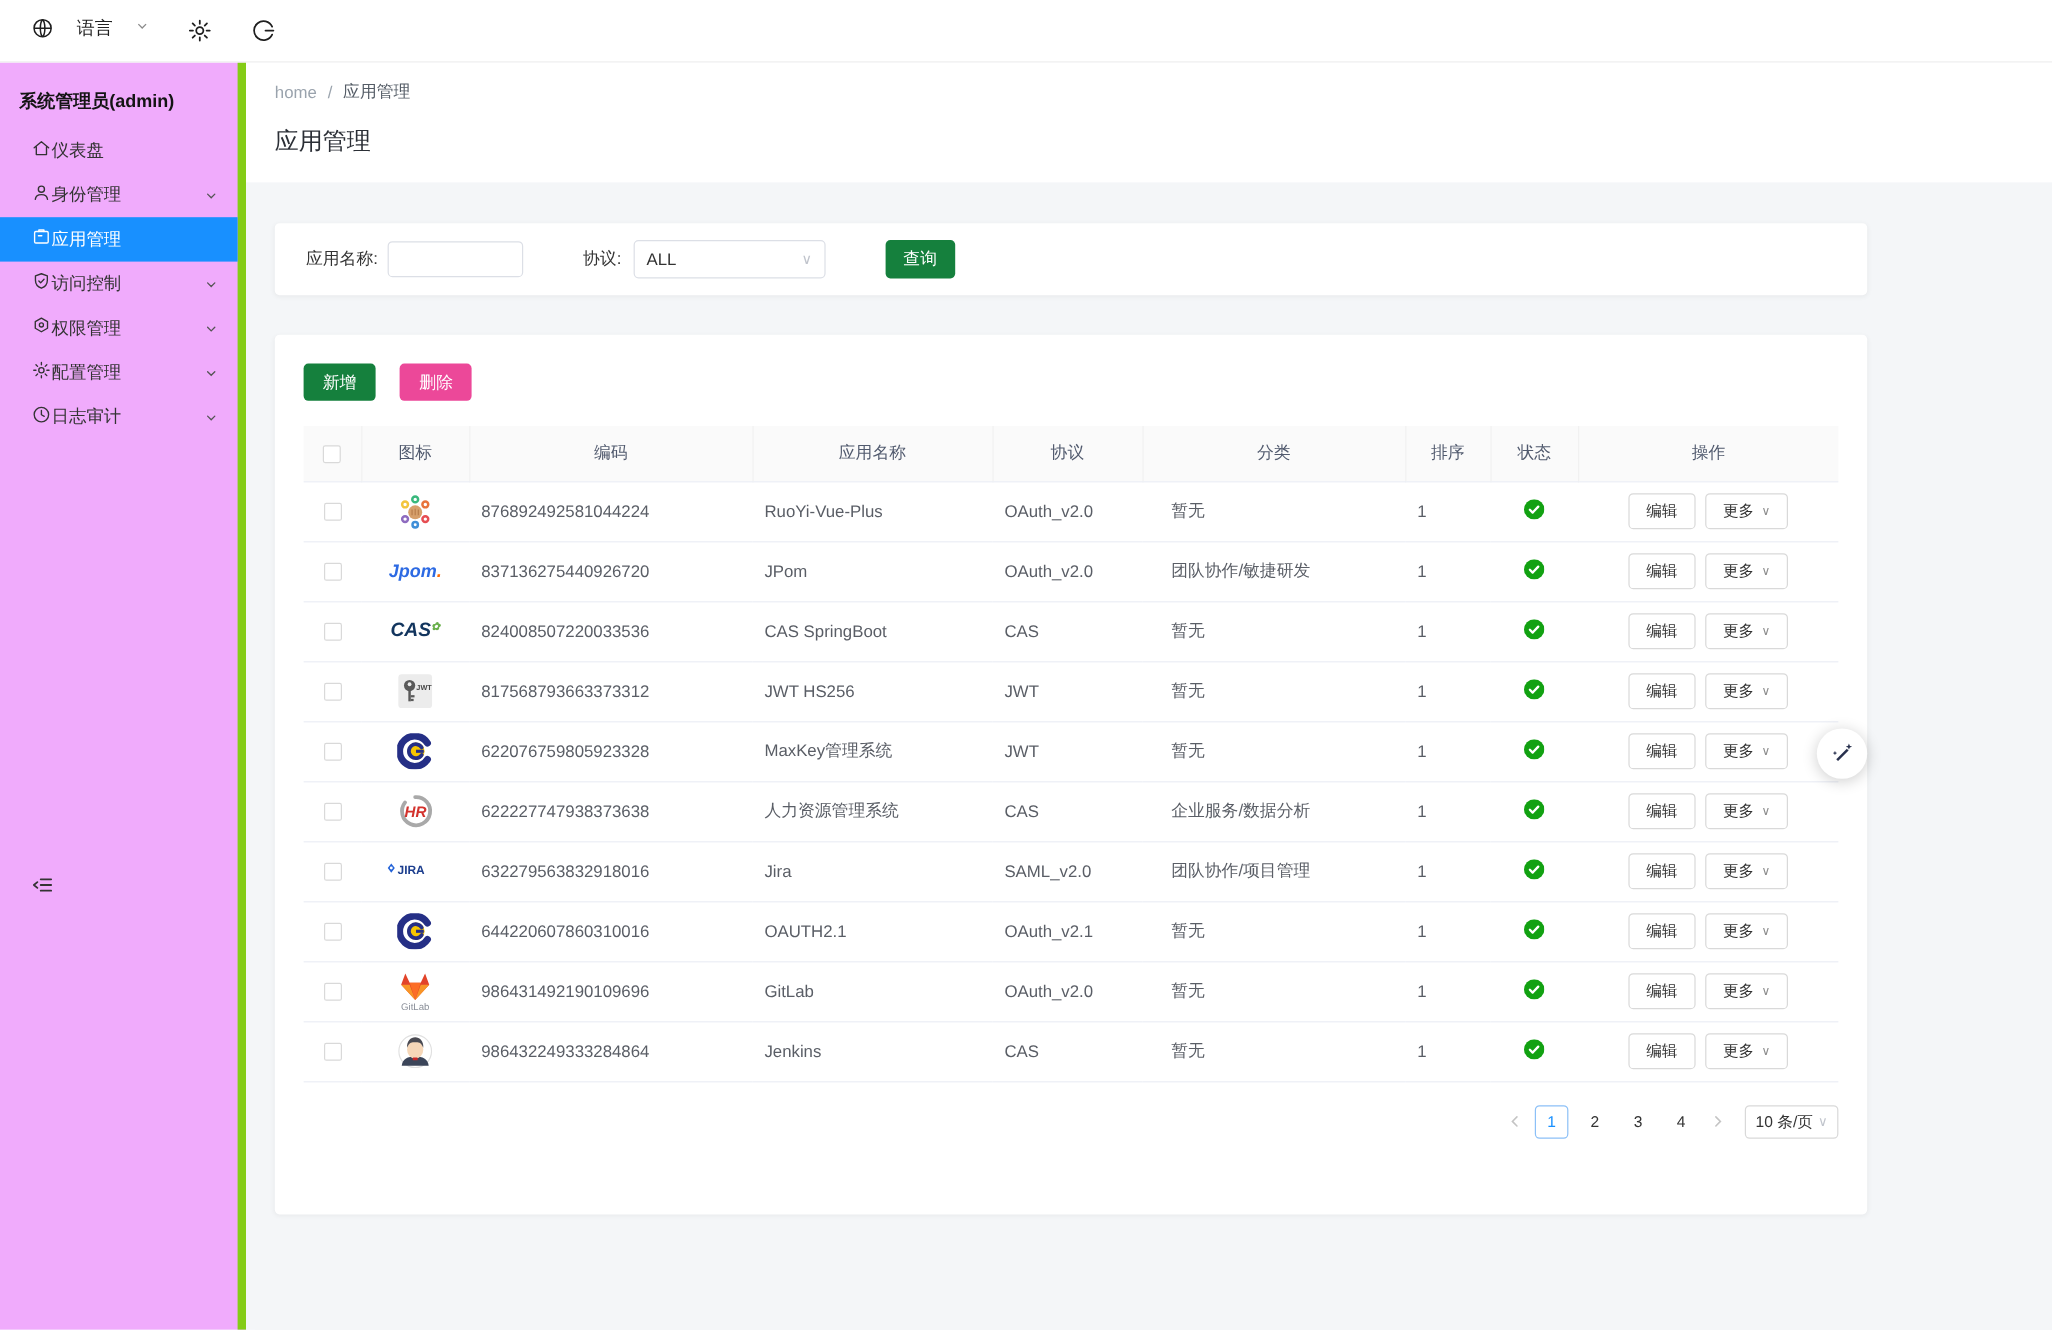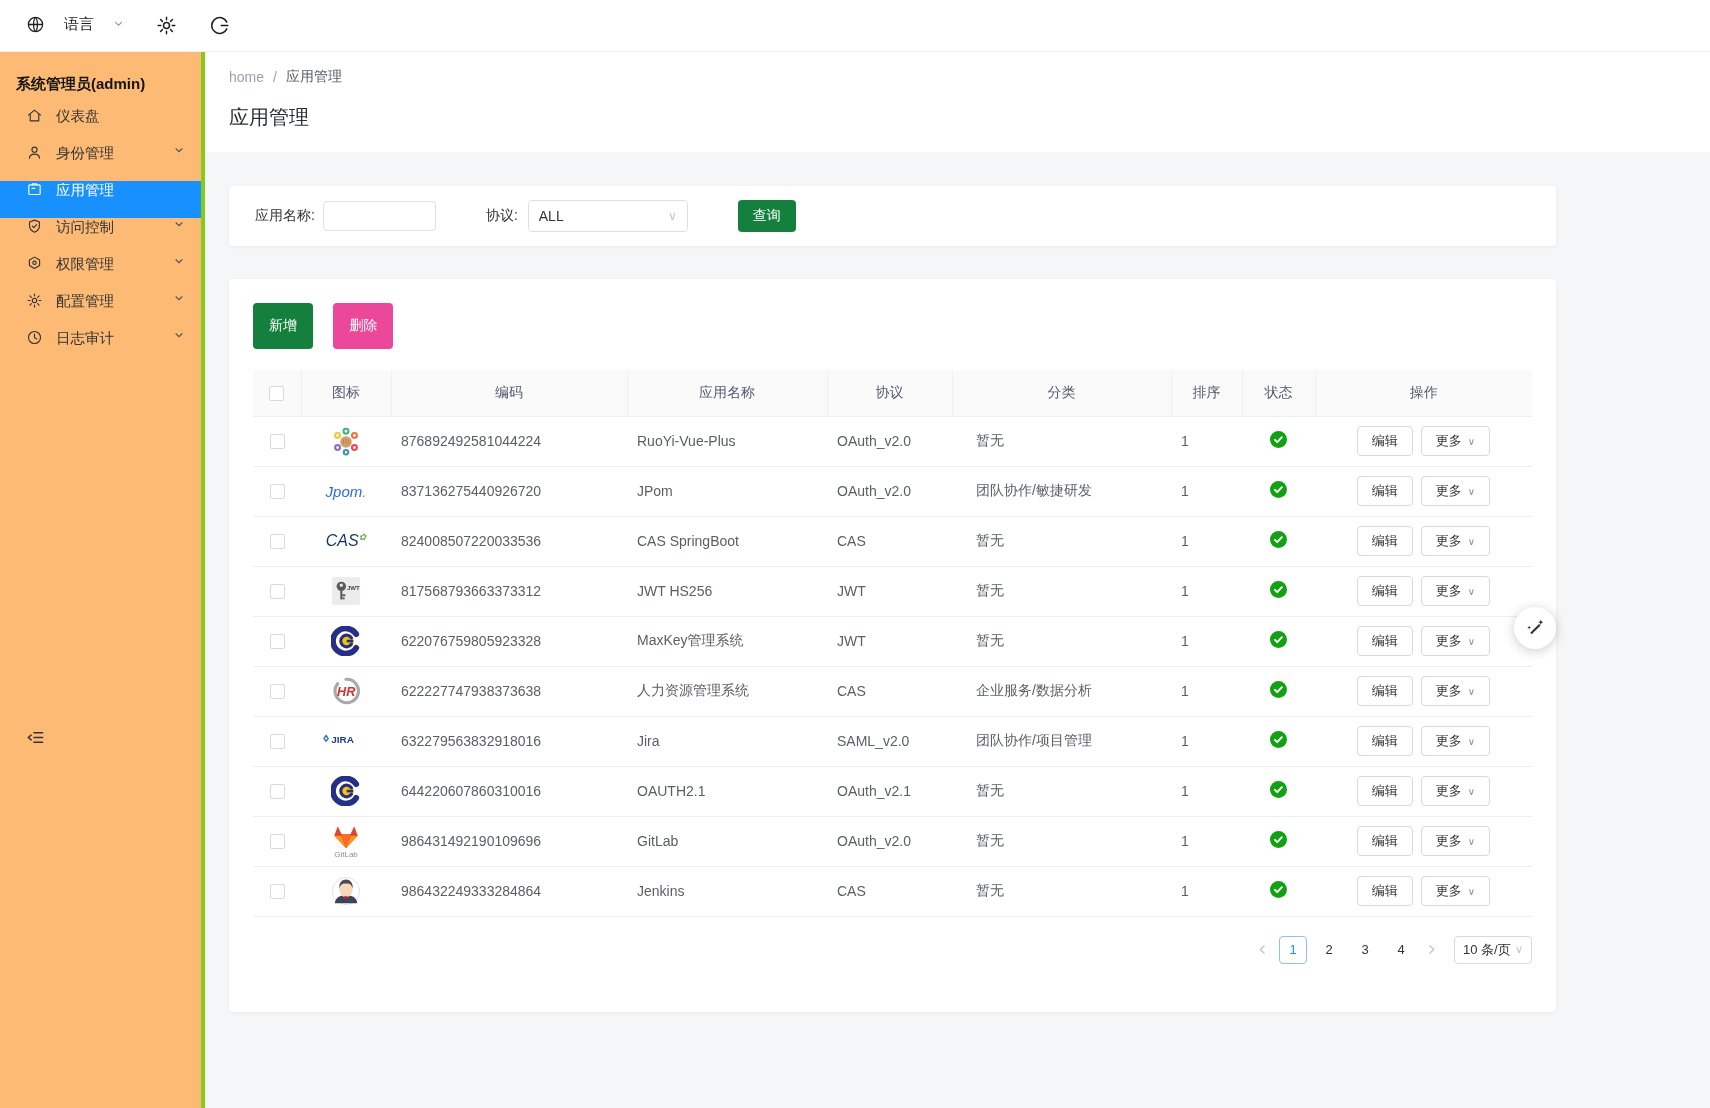--- a/index.html
+++ b/index.html
@@ -12,23 +12,23 @@
   .brand{display:flex;align-items:center;gap:7px}
   .brand-text{font-size:21px;font-weight:bold;letter-spacing:.3px}
   .brand-max{color:#252f86}
   .brand-key{color:#f0b400}
   .brand-sub{font-size:20px;font-weight:bold;color:#2f9bff;margin-left:7px}
   .top-actions{display:flex;align-items:center;gap:32px;color:#1f1f1f}
   .lang{display:flex;align-items:flex-start;gap:19px;font-size:15px;cursor:pointer}
   .top-icon{display:flex;align-items:center;cursor:pointer}
 
   
-  .sidebar{position:absolute;top:52px;left:0;width:205px;bottom:0;background:#fdba74;border-right:4px solid #84cc16}
+  .sidebar{position:absolute;top:52px;left:0;width:205px;bottom:0;background:#f0abfc;border-right:7px solid #84cc16}
   .user-label{font-weight:bold;font-size:15px;color:#141414;padding:23px 16px 13px 16px}
-  .menu-item{height:37px;display:flex;padding:0 16px 0 26px;font-size:14.5px;color:#333;cursor:pointer;gap:13px}
+  .menu-item{height:37px;display:flex;align-items:center;padding:0 16px 0 26px;font-size:14.5px;color:#333;cursor:pointer;}
   .menu-item .chev{margin-left:auto;color:#555;display:flex}
   .menu-item.active{background:#1890ff;color:#fff}
   .fold{position:absolute;top:676px;left:26px;cursor:pointer;display:flex}
 
   
   .main{position:absolute;left:205px;top:52px;right:0;bottom:0;background:#f4f6f8;overflow:hidden}
   .page-header{background:#fff;padding:16px 24px 21px 24px}
   .breadcrumb{font-size:14px;color:#9aa3ad;display:flex;gap:9px;align-items:center}
   .breadcrumb .bc-home{cursor:pointer}
   .breadcrumb .current{color:#545c66}
@@ -43,33 +43,33 @@
   .text-input{width:113px;height:30px;border:1px solid #dcdfe6;border-radius:4px;margin-left:8px;padding:0 8px;font-size:13px;outline:none}
   .select{display:flex;align-items:center;justify-content:space-between;width:160px;height:32px;border:1px solid #dcdfe6;
           border-radius:4px;margin-left:10px;padding:0 10px;font-size:14px;color:#333;cursor:pointer}
   .select .chev{color:#c0c4cc;font-size:12px}
   .btn{border:none;border-radius:4px;color:#fff;font-size:14px;cursor:pointer;font-family:inherit}
   .btn-primary{background:#15803d}
   .btn-search{width:58px;height:32px;margin-left:50px}
 
   
   .table-card{margin-top:33px;padding:24px 24px 0 24px;height:733px;position:relative}
-  .toolbar .btn{width:60px;height:46px}
+  .toolbar .btn{width:60px;height:31px}
   .btn-danger{background:#ec4899;margin-left:16px}
   table{border-collapse:collapse;width:1279px;margin-top:21px;table-layout:fixed}
   thead th{background:#fafafa;height:46px;font-size:14px;color:#515a6e;font-weight:normal;
            border-bottom:1px solid #ebeef5;border-right:1px solid #f1f1f1}
   thead th:last-child{border-right:none}
   tbody td{height:50px;border-bottom:1px solid #ebeef5;font-size:14px;color:#5a5e66;padding-left:10px}
   td.center,th.center{text-align:center;padding-left:0}
   td.cat{padding-left:24px}
   .checkbox{width:15px;height:15px;border:1px solid #d9d9d9;border-radius:2px;background:#fff;display:inline-block;cursor:pointer;vertical-align:middle}
   .appicon{display:flex;flex-direction:column;align-items:center;justify-content:center;line-height:1}
   .appicon .cap{font-size:8px;color:#8a8f99;margin-top:1px}
-  .logo-text{font-weight:400;font-size:15px}
+  .logo-text{font-weight:700;font-size:15px}
   .actions{display:flex;align-items:flex-start;justify-content:center}
   .row-btn{background:#fff;border:1px solid #d9d9d9;border-radius:4px;height:30px;padding:0 14px;font-size:13px;color:#333;cursor:pointer;font-family:inherit;display:flex;align-items:center}
   .more-btn{margin-left:8px}
   .more-btn .c{color:#8c8c8c;font-size:10px;margin-left:6px}
 
   
   .pagination{display:flex;align-items:center;justify-content:flex-end;margin-top:19px;gap:8px;width:1279px}
   .page-no{min-width:28px;height:28px;border-radius:4px;display:flex;align-items:center;justify-content:center;font-size:13px;color:#333;cursor:pointer;border:1px solid transparent}
   .page-no.active{border:1px solid #8cc0f7;color:#1890ff}
   .page-arrow{color:#c4c4c4;cursor:pointer;display:flex;font-size:16px;padding:0 2px}

